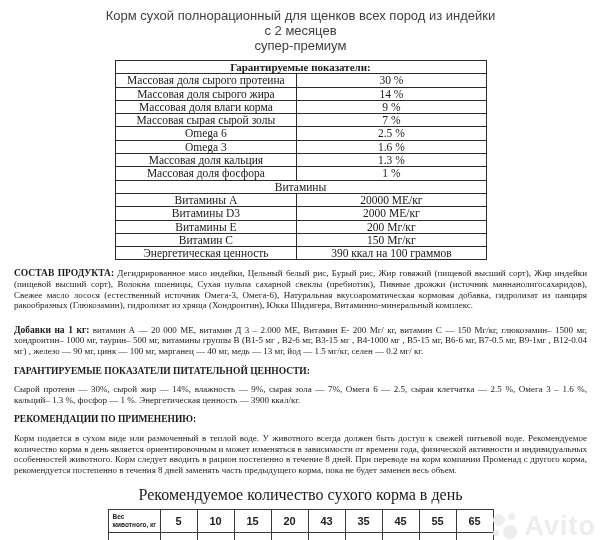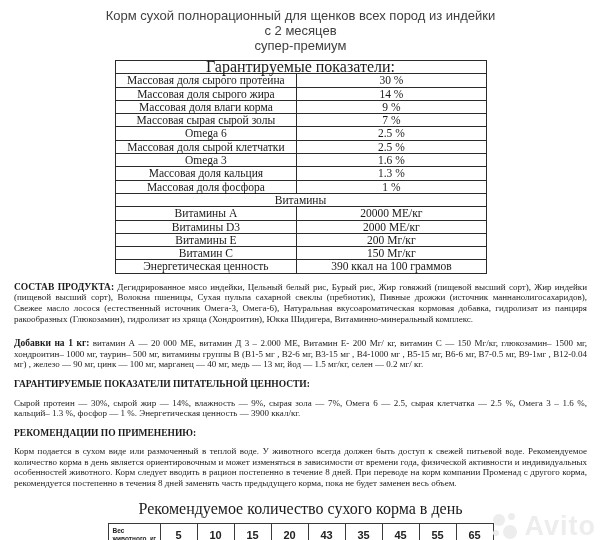--- a/index.html
+++ b/index.html
@@ -34,22 +34,22 @@
   table.spec td {
     border:1px solid #2b2b2b;
     text-align:center;
     padding:0 2px;
     height:12.3px;
     line-height:12.3px;
     white-space:nowrap;
   }
   table.spec td.col-label { width:49%; }
   table.spec td.span-header {
-    font-weight:normal;
-    font-size:16px;
+    font-weight:bold;
+    font-size:11px;
   }
 
   
   .sections {
     width:589px;
     margin:6px auto 0;
     font-size:9px;
     line-height:10.6px;
     text-align:justify;
   }
@@ -144,24 +144,20 @@
       <tr>
         <td class="col-label">Массовая доля влаги корма</td>
         <td>9 %</td>
       </tr>
       <tr>
         <td class="col-label">Массовая сырая сырой золы</td>
         <td>7 %</td>
       </tr>
       <tr>
         <td class="col-label">Omega 6</td>
-        <td>2.5 %</td>
-      </tr>
-      <tr>
-        <td class="col-label">Массовая доля сырой клетчатки</td>
         <td>2.5 %</td>
       </tr>
       <tr>
         <td class="col-label">Omega 3</td>
         <td>1.6 %</td>
       </tr>
       <tr>
         <td class="col-label">Массовая доля кальция</td>
         <td>1.3 %</td>
       </tr>

